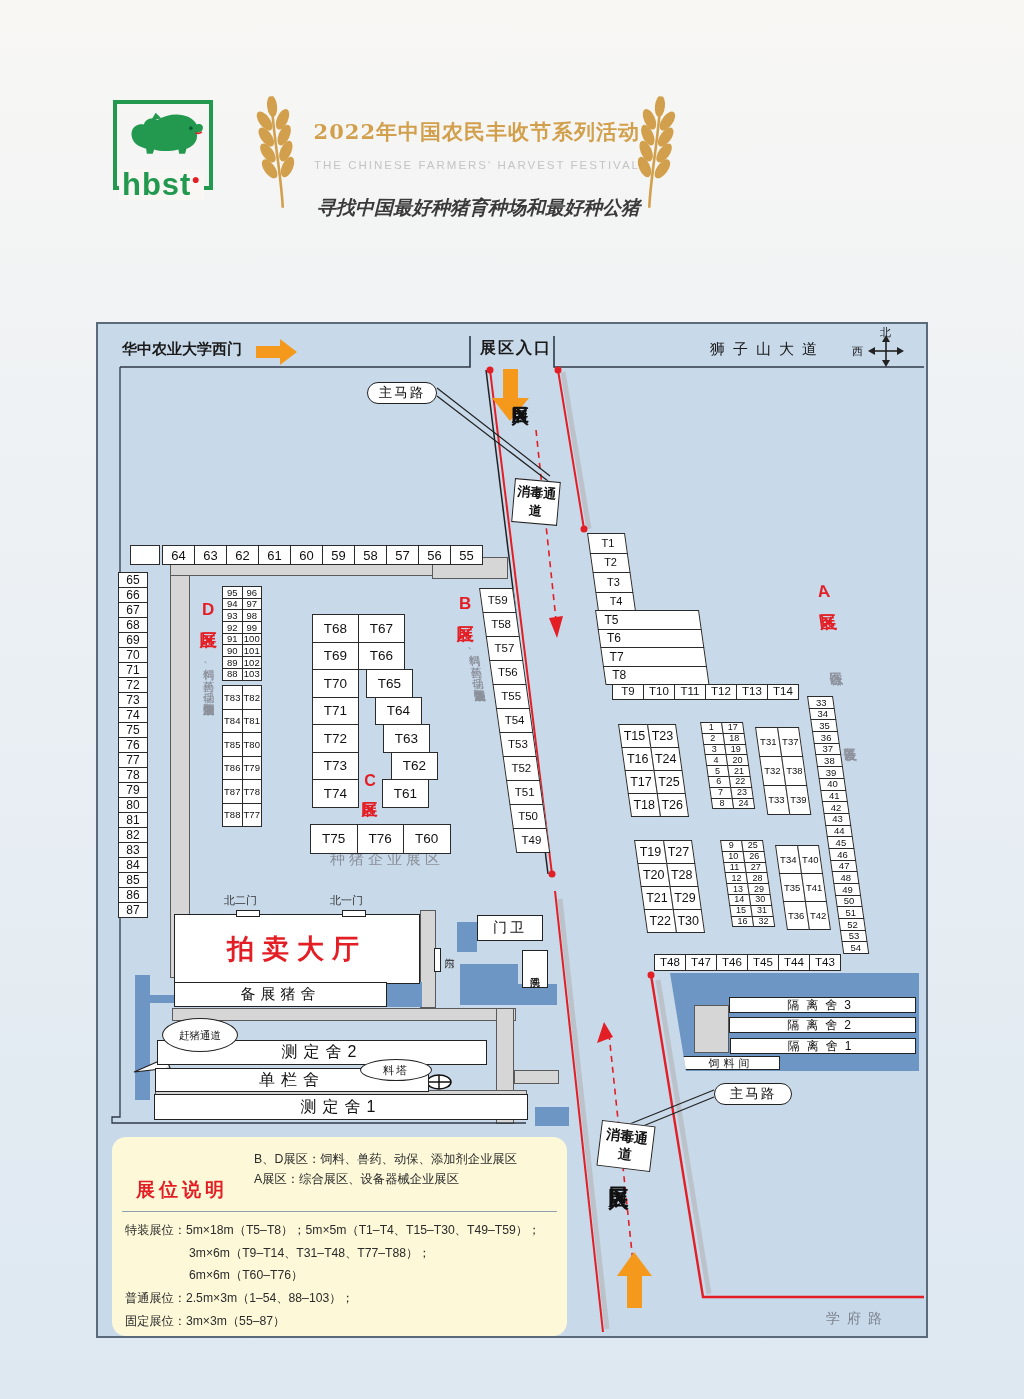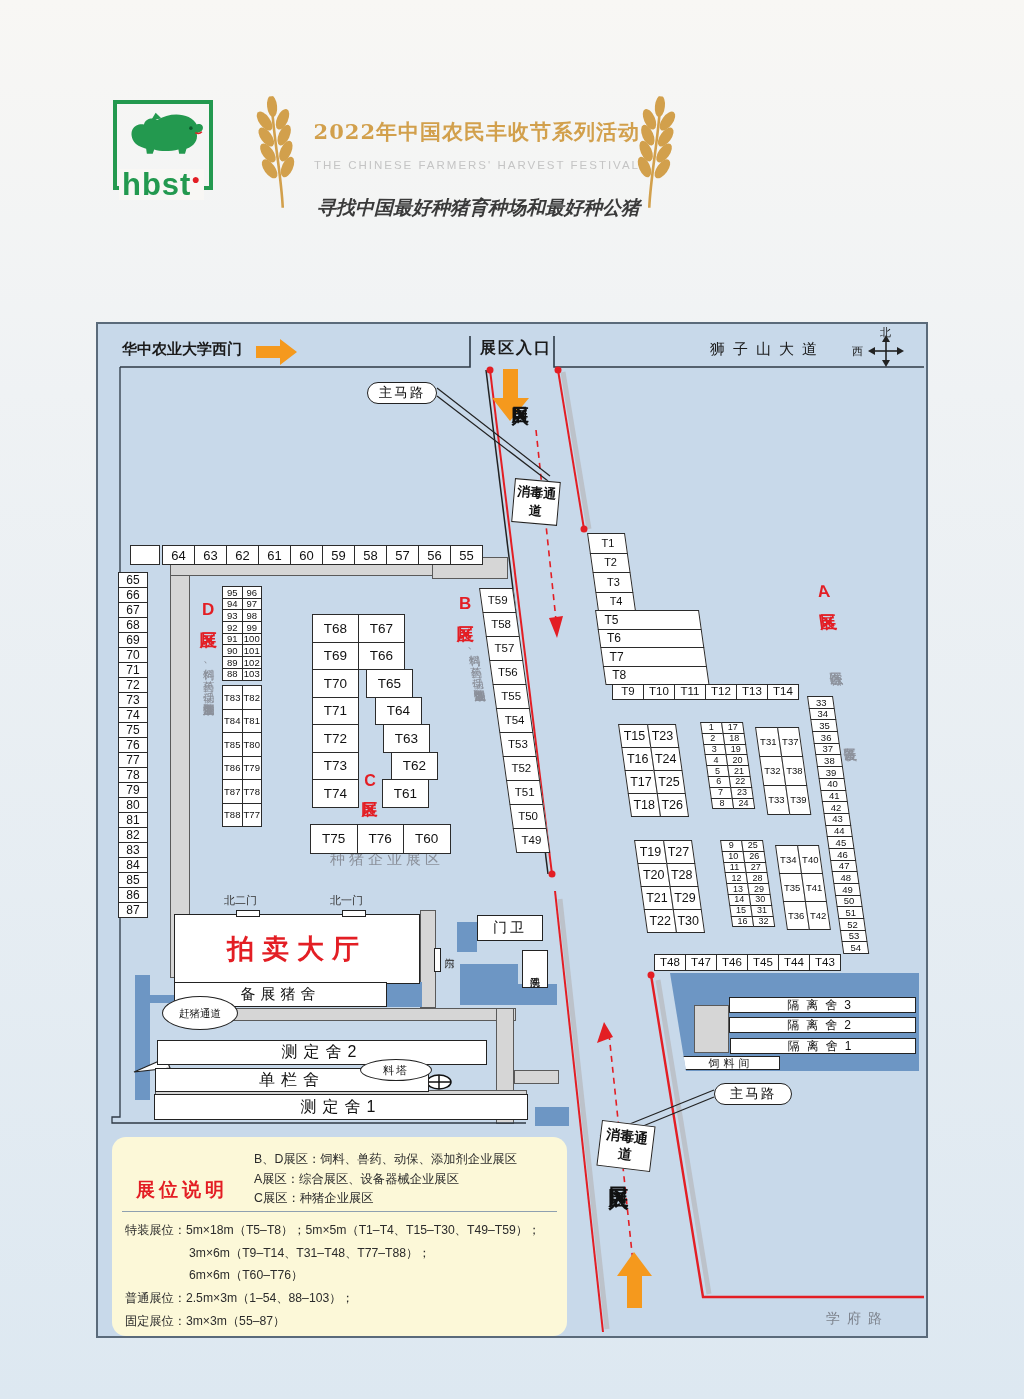--- a/index.html
+++ b/index.html
@@ -227,21 +227,21 @@
     <div class="wbox" style="left:138px;top:586px;width:24px;height:7px"></div>
     <div class="wbox" style="left:244px;top:586px;width:24px;height:7px"></div>
     <div class="wbox" style="left:336px;top:624px;width:7px;height:24px"></div>
     <div class="vtext" style="left:346px;top:626px;font-size:10px;color:#333">东门</div>
     <div class="wbox" style="left:76px;top:658px;width:213px;height:25px;font-size:15px;letter-spacing:5px">备展猪舍</div>
     <div class="wbox" style="left:379px;top:591px;width:66px;height:26px;font-size:14px;letter-spacing:3px">门卫</div>
     <div class="wbox" style="left:424px;top:626px;width:26px;height:38px">
       <span class="vtext" style="position:static;font-size:10px">洗手间</span>
     </div>
     <div class="wbox" style="left:59px;top:716px;width:330px;height:25px;font-size:16px;letter-spacing:6px">测定舍2</div>
-    <div class="oval" style="left:64px;top:672px;width:76px;height:34px;font-size:10.5px;line-height:1.15">赶猪通道</div>
+    <div class="oval" style="left:64px;top:694px;width:76px;height:34px;font-size:10.5px;line-height:1.15">赶猪通道</div>
     <div class="wbox" style="left:57px;top:744px;width:274px;height:24px;font-size:16px;letter-spacing:6px">单栏舍</div>
     <div class="oval" style="left:262px;top:735px;width:72px;height:22px;font-size:11px;letter-spacing:2px">料塔</div>
     <div class="wbox" style="left:56px;top:770px;width:374px;height:26px;font-size:16px;letter-spacing:6px">测定舍1</div>
 
     <div class="booth" style="position:absolute;left:32px;top:221px;width:30px;height:20px"></div>
     <div class="grp hrow" style="left:64px;top:221px;--w:33px;--h:20px;--fs:13px">
 
     <div class="booth">
           <i>64</i>
         </div>
@@ -958,21 +958,20 @@
           <i>T43</i>
         </div>
       </div>
 
     <div class="legend">
       <div class="ltitle red">展位说明</div>
       <div class="zlines">
 
       <div>B、D展区：饲料、兽药、动保、添加剂企业展区</div>
           <div>A展区：综合展区、设备器械企业展区</div>
-          <div>C展区：种猪企业展区</div>
         </div>
       <div class="div"></div>
       <div class="spec">
 
       <div>特装展位：5m×18m（T5–T8）；5m×5m（T1–T4、T15–T30、T49–T59）；</div>
           <div>3m×6m（T9–T14、T31–T48、T77–T88）；</div>
           <div>6m×6m（T60–T76）</div>
           <div>普通展位：2.5m×3m（1–54、88–103）；</div>
           <div>固定展位：3m×3m（55–87）</div>
         </div>

